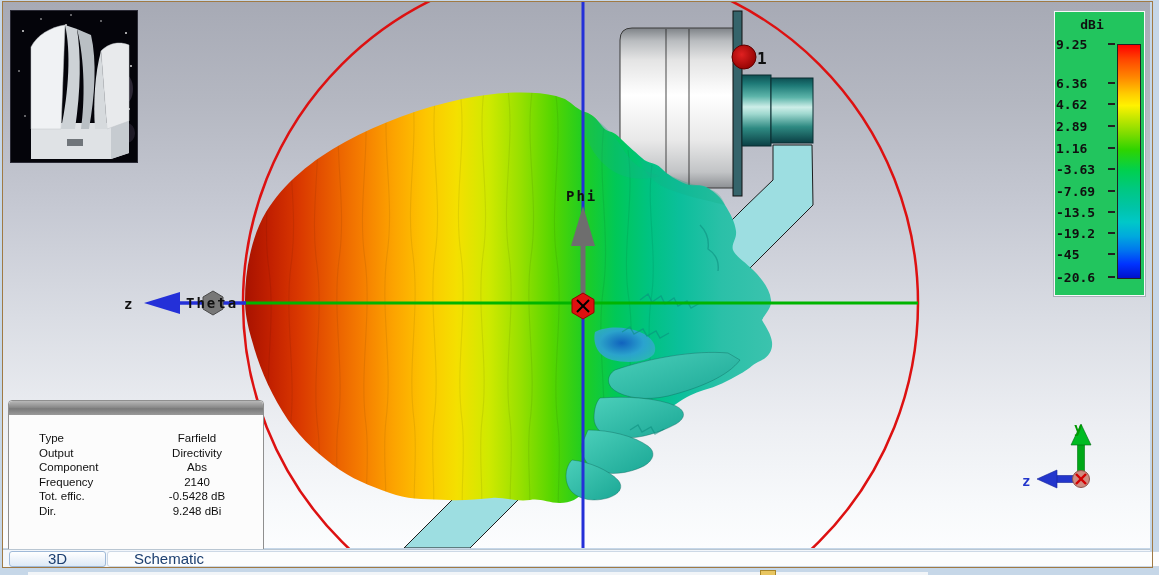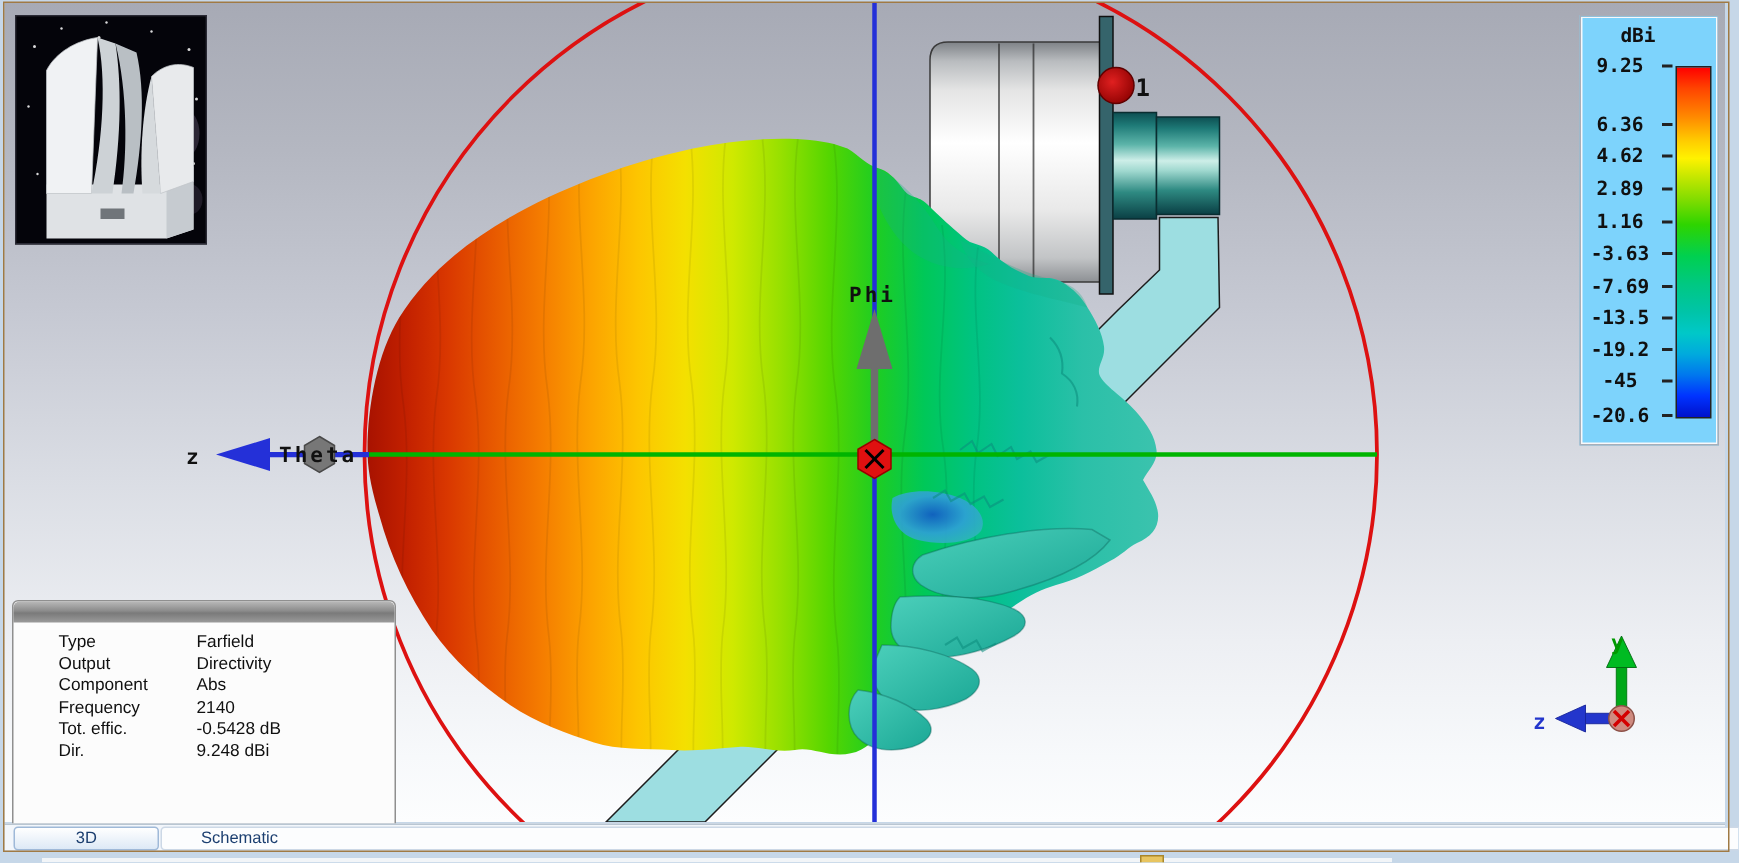--- a/index.html
+++ b/index.html
@@ -10,50 +10,50 @@
     background:linear-gradient(180deg,#a7aab5 0%,#b4b7c1 18%,#c6c9d3 38%,#dadde4 58%,#edeff3 78%,#f7f9fb 92%,#fcfdfe 100%);}
   #scene{position:absolute;left:0;top:0;width:1159px;height:575px;}
 
   
   #gold-frame{position:absolute;left:2px;top:1px;width:1149px;height:565px;
     border:1px solid #a07a44;pointer-events:none;z-index:40;}
   #bottom-sliver{position:absolute;left:28px;top:572px;width:900px;height:3px;background:#f2f5f8;z-index:5;}
   #dock-icon{position:absolute;left:760px;top:570px;width:14px;height:5px;background:#e8c560;border:1px solid #a8862a;z-index:6;}
 
   
-  #legend{position:absolute;left:1053px;top:10px;width:91px;height:285px;background:#7dd3fc;
+  #legend{position:absolute;left:1053px;top:10px;width:91px;height:285px;background:#22c55e;
     border:1px solid #a8aeb8;box-shadow:inset 0 0 0 1px #f8f8fa;z-index:20;}
   #legend .lg-title{position:absolute;left:0;top:6px;width:76px;text-align:center;
     font:bold 13px "DejaVu Sans Mono",monospace;color:#101010;}
   #legend .lg-bar{position:absolute;left:63px;top:33px;width:22px;height:233px;border:1px solid #222;
     background:linear-gradient(180deg,#ff0000 0%,#ff4400 6%,#ff8800 14%,#ffcc00 21%,#fff200 26%,#c8e800 31%,#7fdc00 38%,#2ed400 45%,#00d050 54%,#00c882 62%,#00c4a8 70%,#00c8c8 76%,#00aadd 82%,#0077ee 88%,#0033ff 94%,#0011cc 100%);}
-  #legend .tick{position:absolute;left:2px;width:48px;height:14px;text-align:center;
+  #legend .tick{position:absolute;left:2px;width:48px;height:14px;text-align:left;
     font:bold 13px "DejaVu Sans Mono",monospace;color:#101010;}
   #legend .tick::after{content:"";position:absolute;right:-11px;top:6px;width:7px;height:2px;background:#222;}
   .lt0{top:26px}.lt1{top:65px}.lt2{top:86px}.lt3{top:108px}.lt4{top:130px}.lt5{top:151px}
   .lt6{top:173px}.lt7{top:194px}.lt8{top:215px}.lt9{top:236px}.lt10{top:259px}
 
   
   #info-panel{position:absolute;left:8px;top:400px;width:254px;height:148px;background:#fcfcfc;
     border:1px solid #8f8f8f;border-radius:4px 4px 0 0;z-index:20;}
   #info-panel .hdr{height:14px;border-radius:4px 4px 0 0;
     background:linear-gradient(180deg,#b8b8b8 0%,#8b8b8b 45%,#7a7a7a 55%,#9a9a9a 100%);}
-  #info-panel .rows{padding-top:6px;}
+  #info-panel .rows{padding-top:16px;}
   .irow{display:flex;height:14.6px;line-height:14.6px;font-size:11.5px;color:#101010;}
   .irow .ilabel{margin-left:30px;width:92px;}
-  .irow .ivalue{flex:1;}
+  .irow .ivalue{flex:1;text-align:center;}
 
   
   #thumb{position:absolute;left:10px;top:10px;width:126px;height:151px;background:#04040a;
     border:1px solid #2a2a35;z-index:20;}
 
   
   #tabbar{position:absolute;left:3px;top:549px;width:1147px;height:17px;background:#f2f6fb;
     border-top:1px solid #b9c6d2;z-index:30;}
-  .tab{position:absolute;top:1px;height:14px;line-height:14px;font-size:11px;color:#1c3f70;
+  .tab{position:absolute;top:1px;height:14px;line-height:14px;font-size:15px;color:#1c3f70;
     border-radius:3px;}
   #tab-3d{left:6px;width:95px;text-align:center;border:1px solid #9fb9d8;
     background:linear-gradient(180deg,#ffffff,#dde9f6);}
   #tab-schematic{left:104px;width:1036px;padding-left:26px;border:1px solid #ccd8e6;background:#fcfdfe;}
 </style>
 </head>
 <body>
 
 <div id="stage">
 

